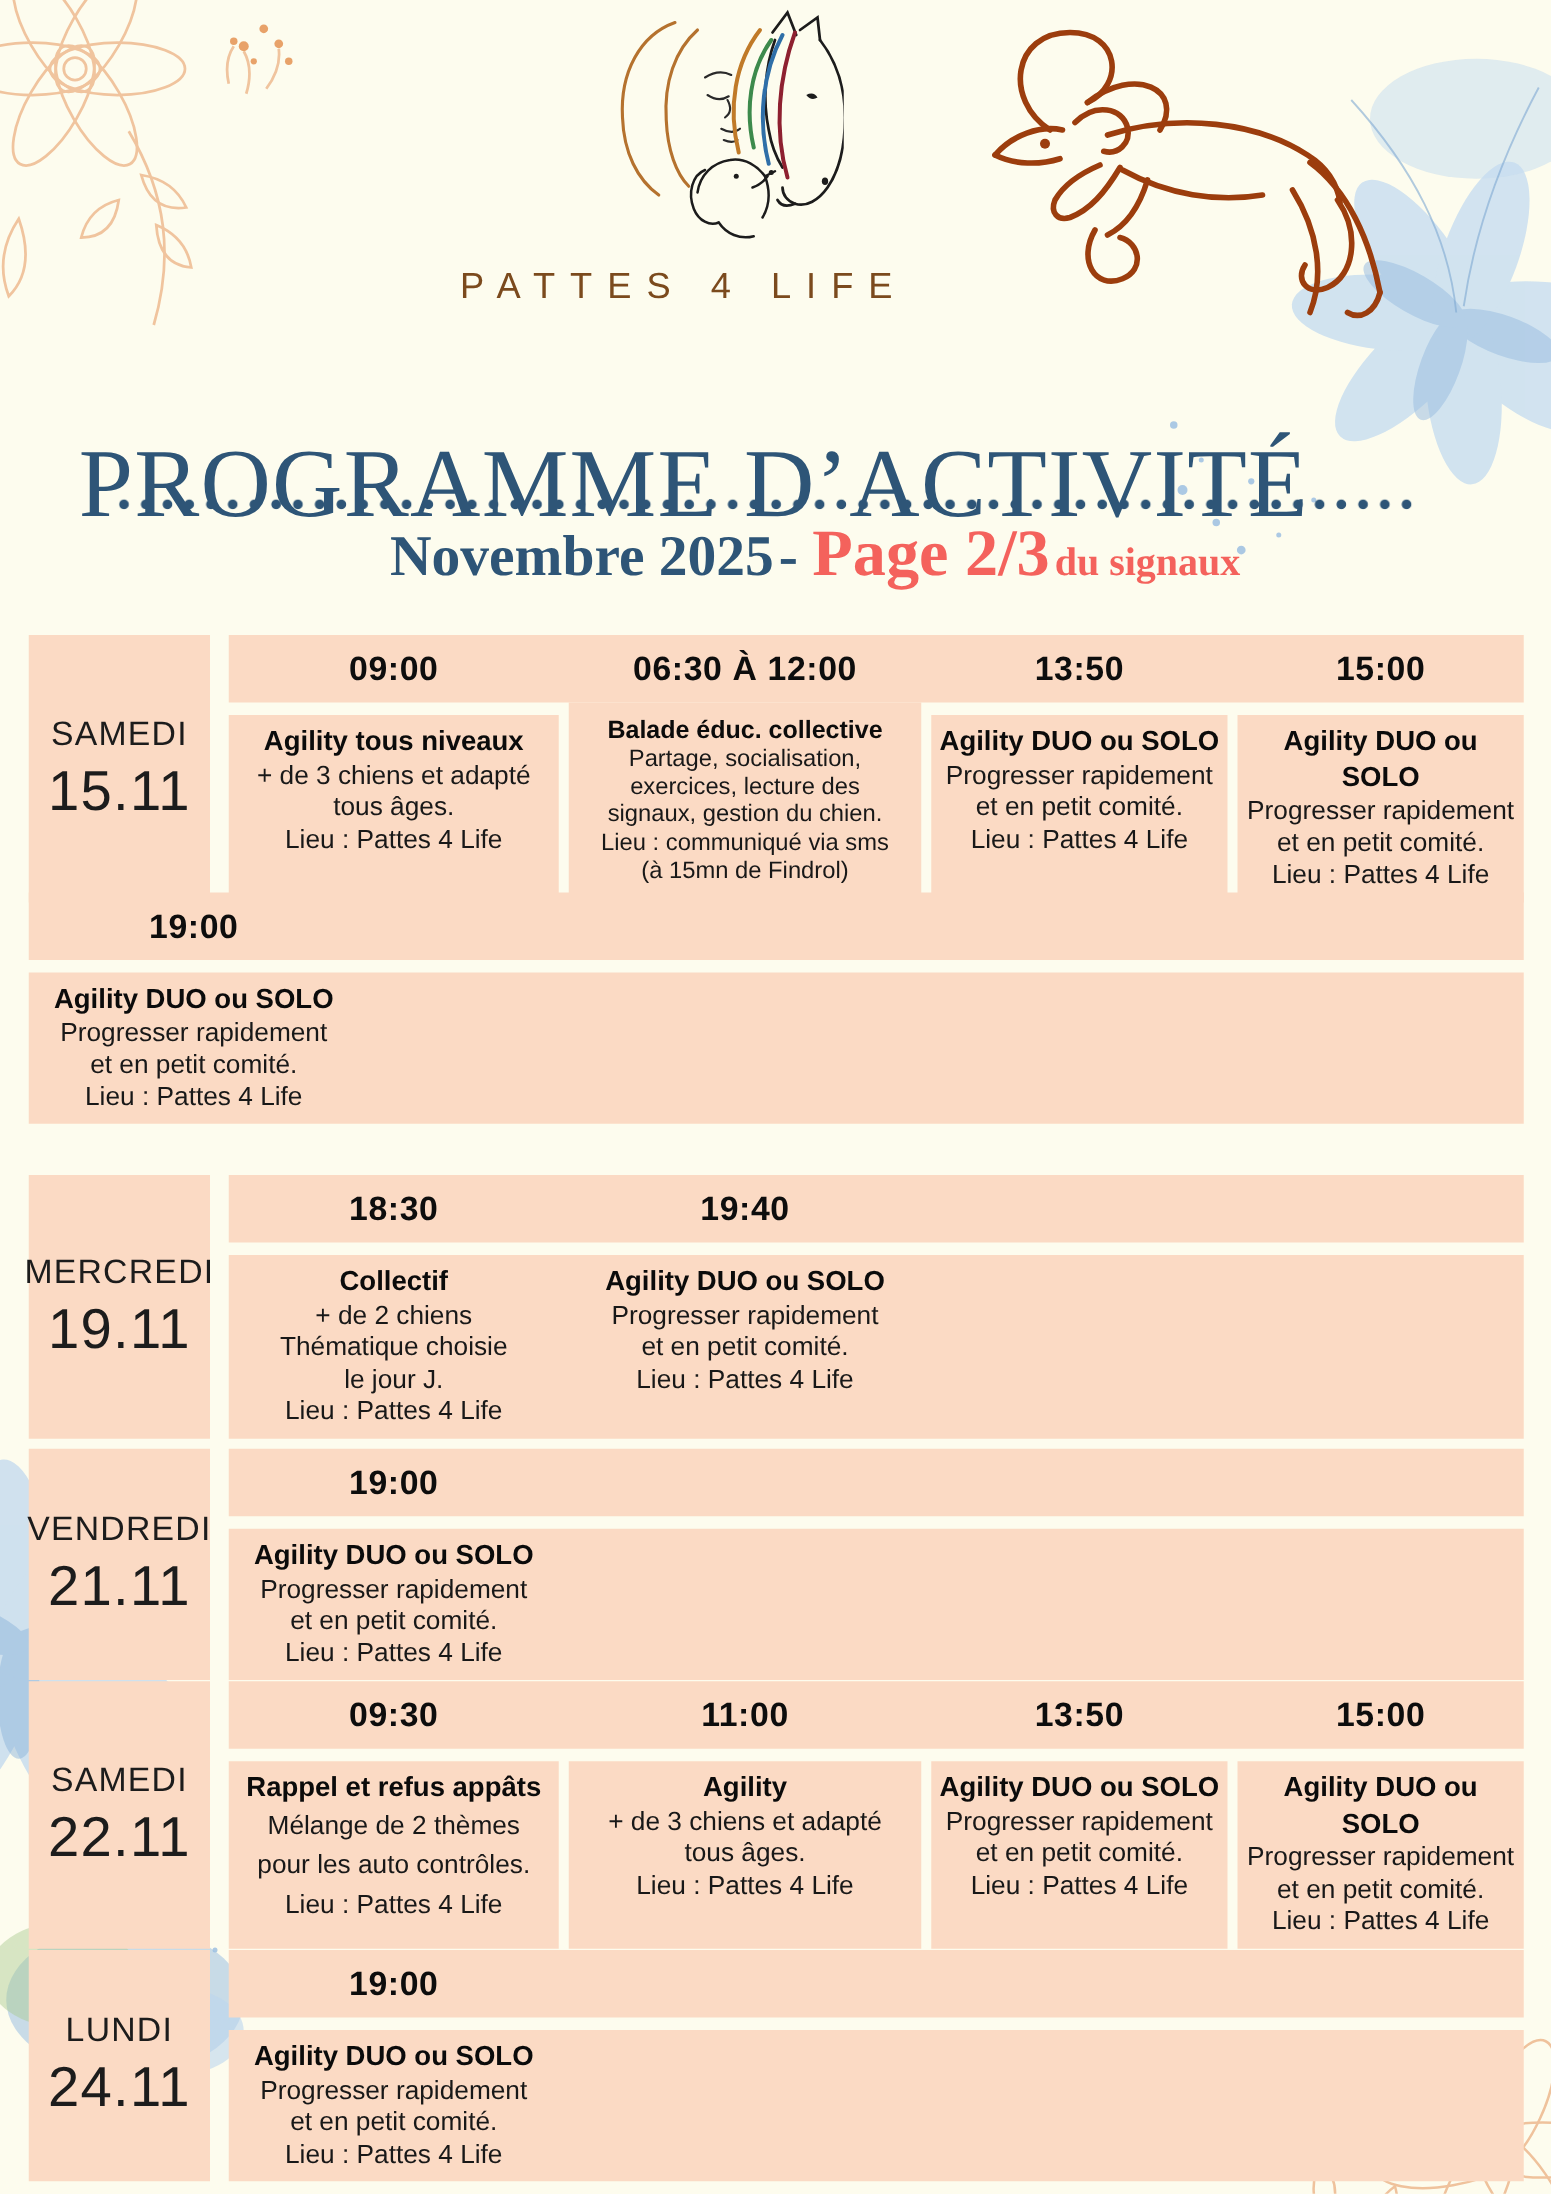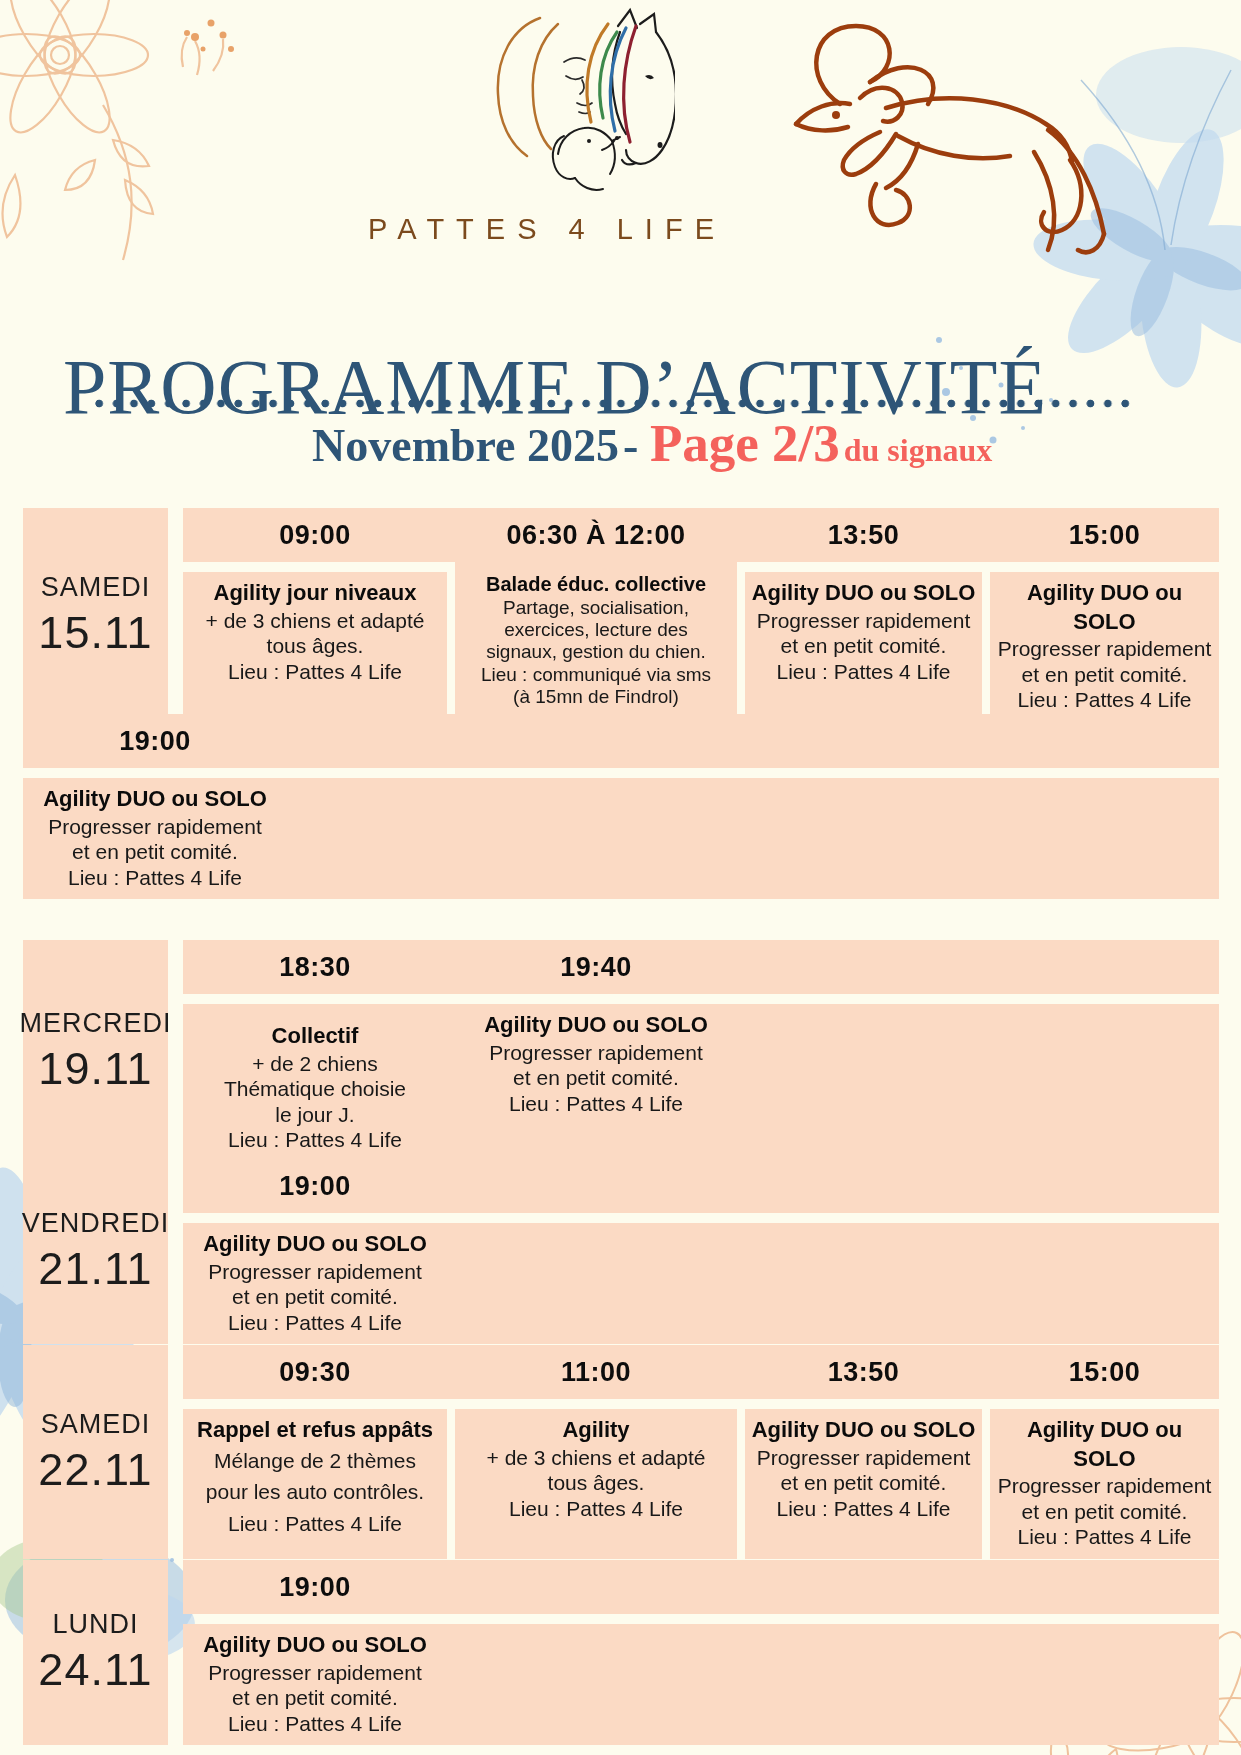--- a/index.html
+++ b/index.html
@@ -265,21 +265,21 @@
           <div class="tslot" style="width: 237px; flex: 0 0 237px; margin-right: 8px;">
             <span class="ttext">13:50</span>
           </div>
           <div class="tslot" style="width: 229px; flex: 0 0 229px;">
             <span class="ttext">15:00</span>
           </div>
         </div>
         <div class="gaprow"></div>
         <div class="cells">
           <div class="cell" style="width: 264px; flex: 0 0 264px; margin-right: 8px;">
-            <div class="ctitle">Agility jour niveaux</div>
+            <div class="ctitle">Agility tous niveaux</div>
             <div class="cline">+ de 3 chiens et adapté</div>
             <div class="cline">tous âges.</div>
             <div class="cline">Lieu : Pattes 4 Life</div>
           </div>
           <div class="cell flush compact" style="width: 282px; flex: 0 0 282px; margin-right: 8px;">
             <div class="ctitle">Balade éduc. collective</div>
             <div class="cline">Partage, socialisation,</div>
             <div class="cline">exercices, lecture des</div>
             <div class="cline">signaux, gestion du chien.</div>
             <div class="cline">Lieu : communiqué via sms</div>
@@ -338,21 +338,21 @@
           </div>
           <div class="tslot" style="width: 282px; flex: 0 0 282px; margin-right: 8px;">
             <span class="ttext">19:40</span>
           </div>
           <div class="tslot" style="width: 237px; flex: 0 0 237px; margin-right: 8px;"></div>
           <div class="tslot" style="width: 229px; flex: 0 0 229px;"></div>
         </div>
         <div class="gaprow"></div>
         <div class="cells">
           <div class="cellband">
-            <div class="bslot" style="width: 264px; flex: 0 0 264px; margin-right: 8px; margin-top: 11px;">
+            <div class="bslot" style="width: 264px; flex: 0 0 264px; margin-right: 8px;">
               <div class="ctitle">Collectif</div>
               <div class="cline">+ de 2 chiens</div>
               <div class="cline">Thématique choisie</div>
               <div class="cline">le jour J.</div>
               <div class="cline">Lieu : Pattes 4 Life</div>
             </div>
             <div class="bslot" style="width: 282px; flex: 0 0 282px; margin-right: 8px;">
               <div class="ctitle">Agility DUO ou SOLO</div>
               <div class="cline">Progresser rapidement</div>
               <div class="cline">et en petit comité.</div>

